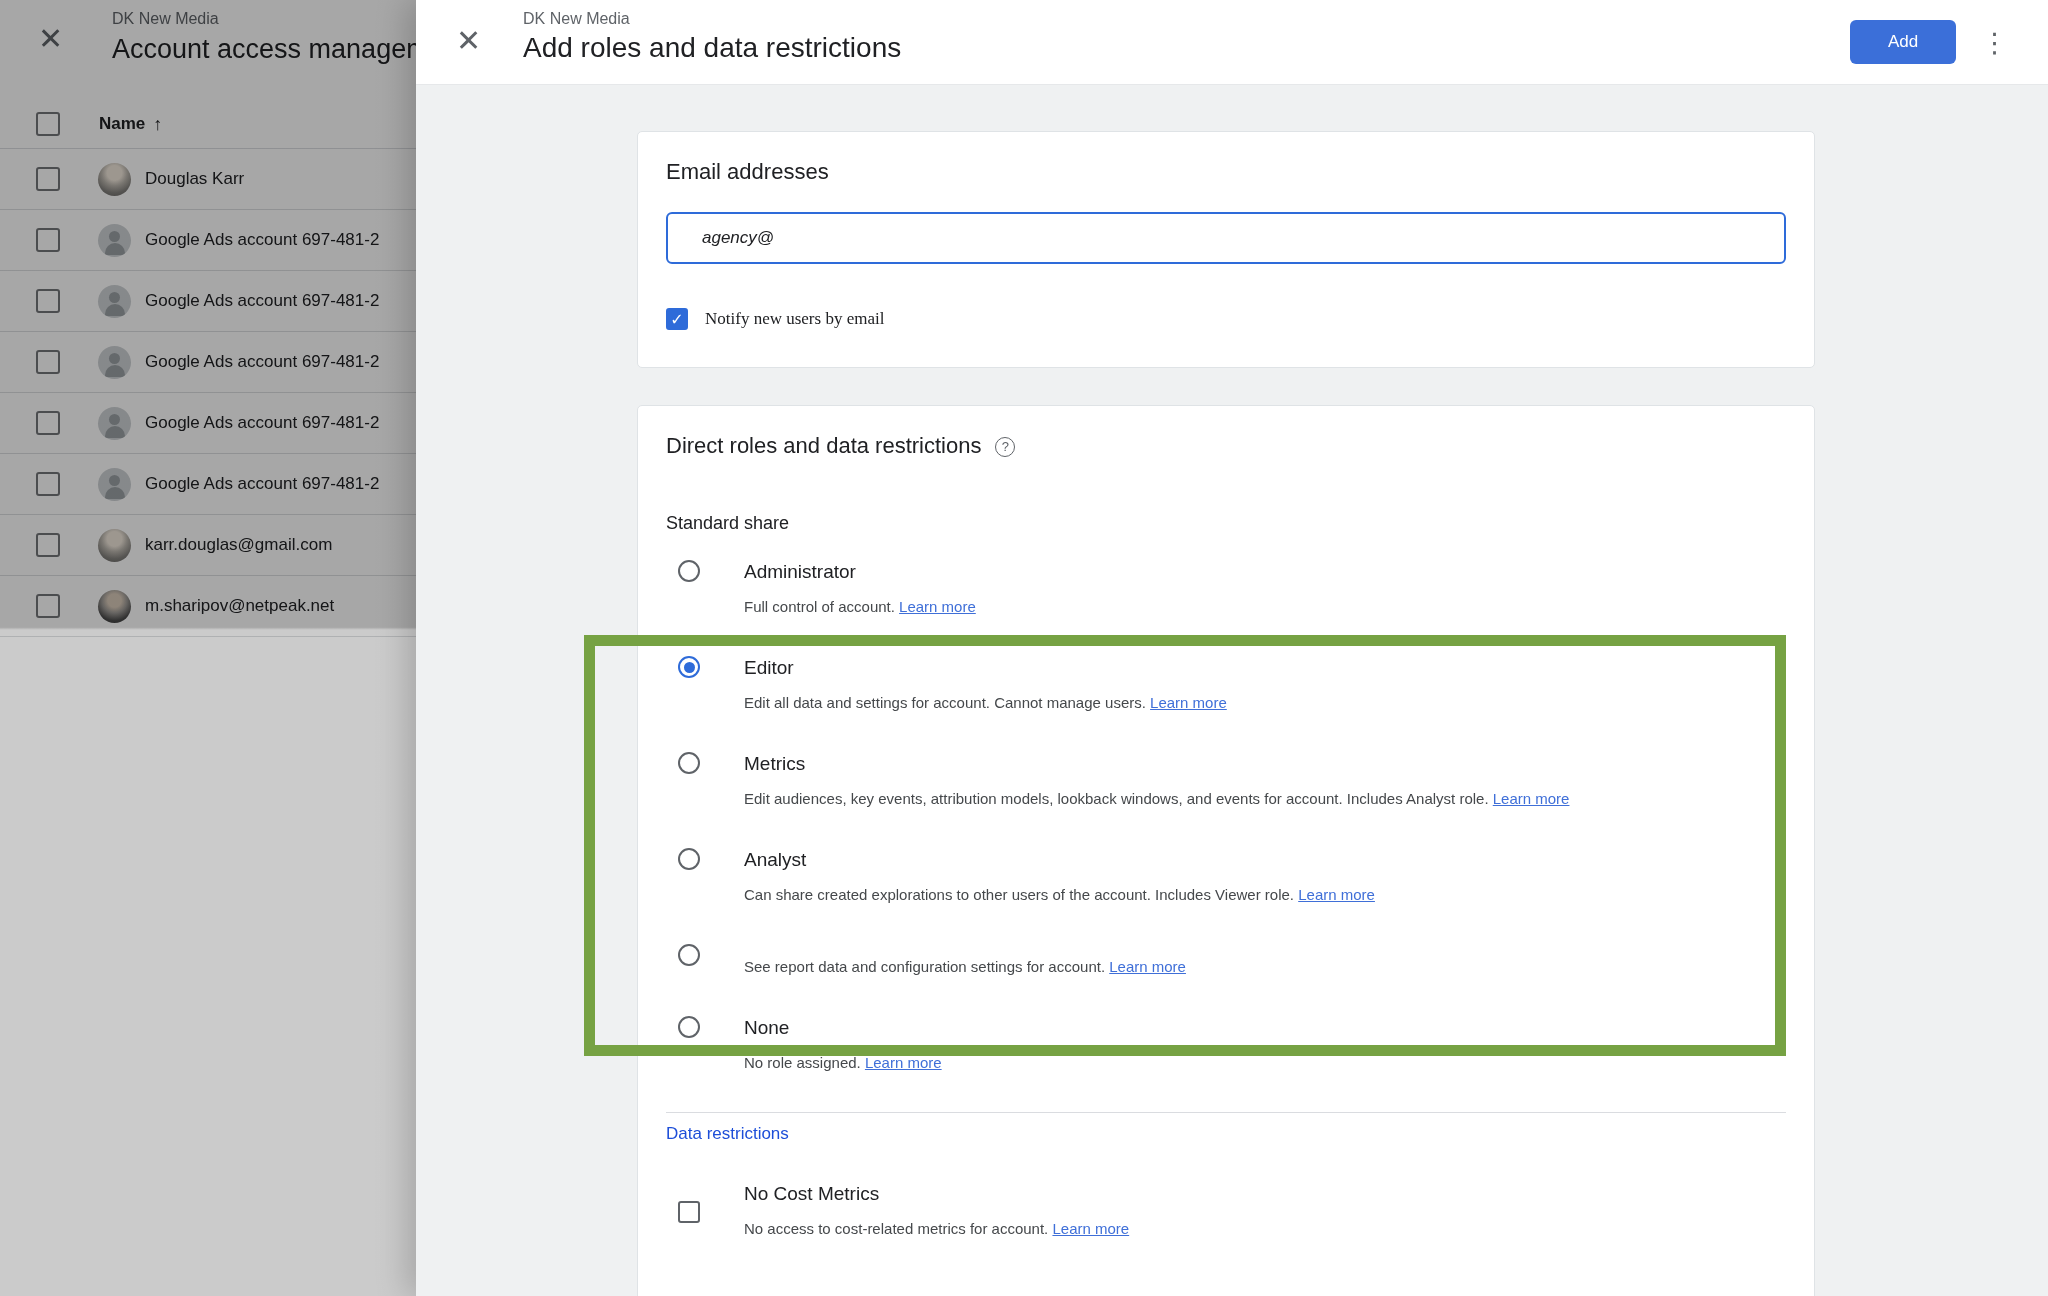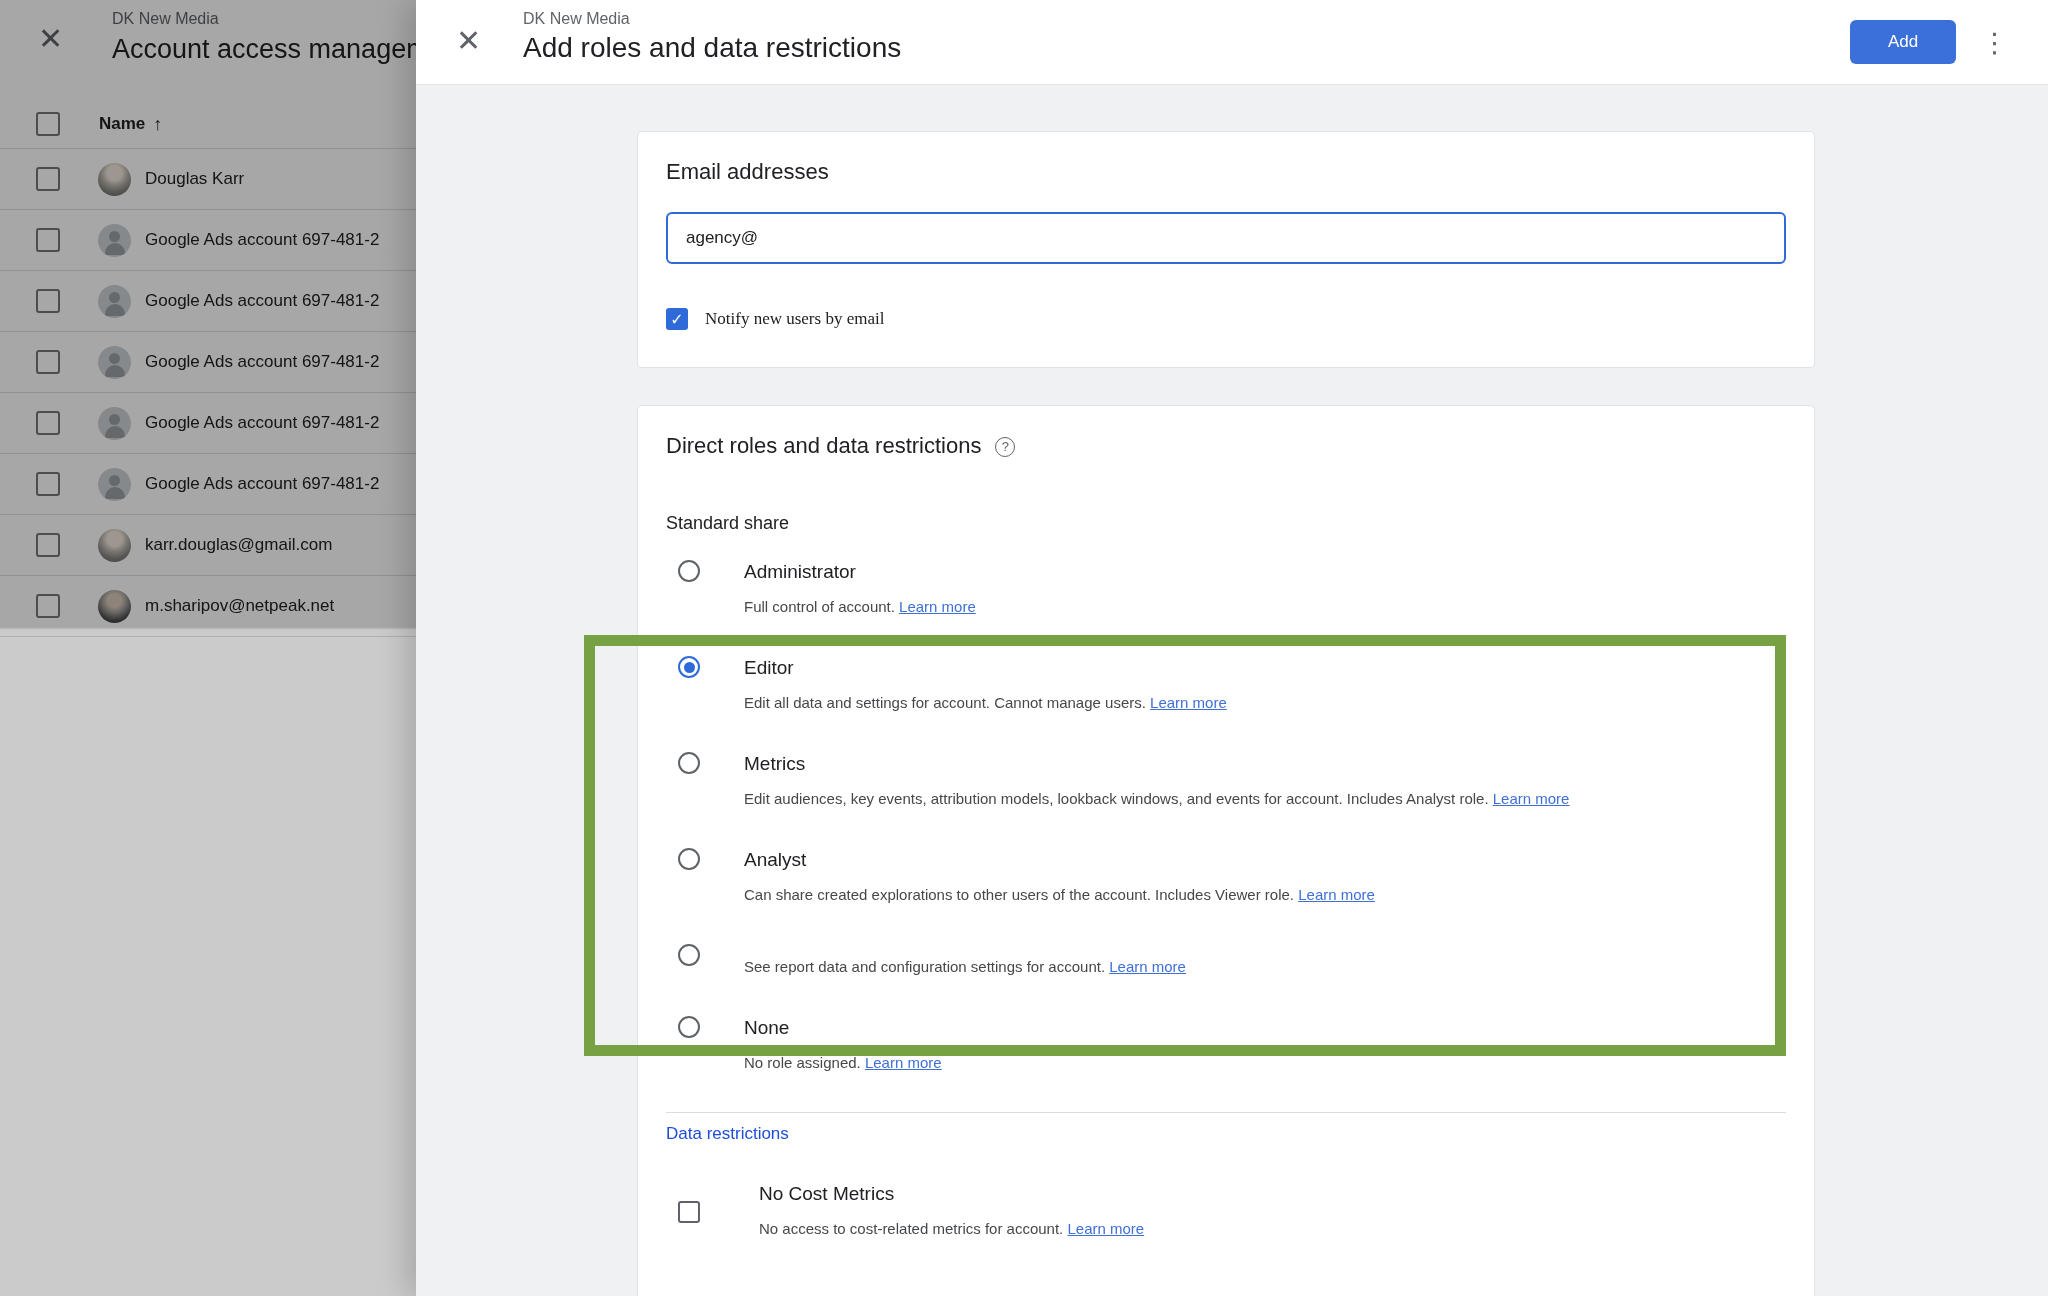--- a/index.html
+++ b/index.html
@@ -47,21 +47,21 @@
     border:none;border-radius:6px;font-size:17px;font-family:inherit;cursor:pointer;}
   .kebab{position:absolute;right:34px;top:24px;font-size:27px;color:#5f6368;background:none;border:none;cursor:pointer;line-height:36px;}
 
   .dlg-content{position:absolute;top:85px;left:0;right:0;bottom:0;overflow:hidden;}
   .card{position:absolute;left:221px;width:1178px;background:#fff;border:1px solid #dfe3e6;border-radius:5px;box-sizing:border-box;padding:26px 28px;}
   .card-email{top:46px;height:237px;}
   .card-roles{top:320px;height:1400px;}
   .card-title{font-size:22px;line-height:28px;color:#202124;}
 
   .email-input{display:block;width:100%;box-sizing:border-box;margin-top:26px;height:52px;border:2px solid var(--radio,#2e6bd9);
-    border-radius:6px;padding:0 18px;font-size:17px;font-family:inherit;color:#202124;outline:none;background:#fff;}
+    border-radius:6px;padding:0 34px;font-size:17px;font-family:inherit;color:#202124;outline:none;background:#fff;font-style:italic;}
   .notify-row{margin-top:44px;display:flex;align-items:center;}
   .chkbox{width:22px;height:22px;border-radius:3px;box-sizing:border-box;flex:0 0 auto;display:flex;align-items:center;justify-content:center;}
   .chkbox.checked{background:var(--chk,#2e6bd9);border:2px solid var(--chk,#2e6bd9);color:#fff;font-size:16px;font-weight:bold;}
   .chkbox.unchecked{border:2px solid #5f6368;background:#fff;color:transparent;}
   .notify-row .chk-label{margin-left:17px;font-size:17px;color:#202124;font-family:Liberation Serif, serif;}
 
   .help-icon{display:inline-block;width:20px;height:20px;border:1.5px solid #5f6368;border-radius:50%;box-sizing:border-box;
     font-size:13px;line-height:17px;text-align:center;color:#5f6368;margin-left:14px;vertical-align:2px;}
   .section-label{margin-top:52px;font-size:18px;line-height:22px;color:#202124;}
 
@@ -73,21 +73,21 @@
   .radio .dot{width:11px;height:11px;border-radius:50%;background:transparent;}
   .role-row.selected .radio .dot{background:var(--radio,#2e6bd9);}
   .role-text{margin-left:44px;}
   .role-name{font-size:19px;line-height:24px;color:#202124;}
   .role-desc{margin-top:9px;font-size:15px;line-height:27px;color:#45484b;max-width:1044px;}
   .role-desc a{color:var(--link,#3f6fd8);text-decoration:underline;cursor:pointer;}
 
   .hr{border-top:1px solid #dadce0;margin:14px 0 0 0;}
   .dr-label{margin-top:9px;font-size:17px;line-height:24px;color:#1d4ed8;}
   .restrictions-list{margin-top:36px;}
-  .restriction-row{display:flex;align-items:center;gap:15px;}
+  .restriction-row{display:flex;align-items:center;}
   .restriction-row .chkbox{margin-left:12px;}
 
   .green-box{position:absolute;left:168px;top:550px;width:1202px;height:421px;border:11px solid var(--highlight,#76a243);
     box-sizing:border-box;z-index:3;pointer-events:none;}
 </style>
 </head>
 <body>
 
 <div class="left-panel">
   <button class="lp-close">✕</button>

